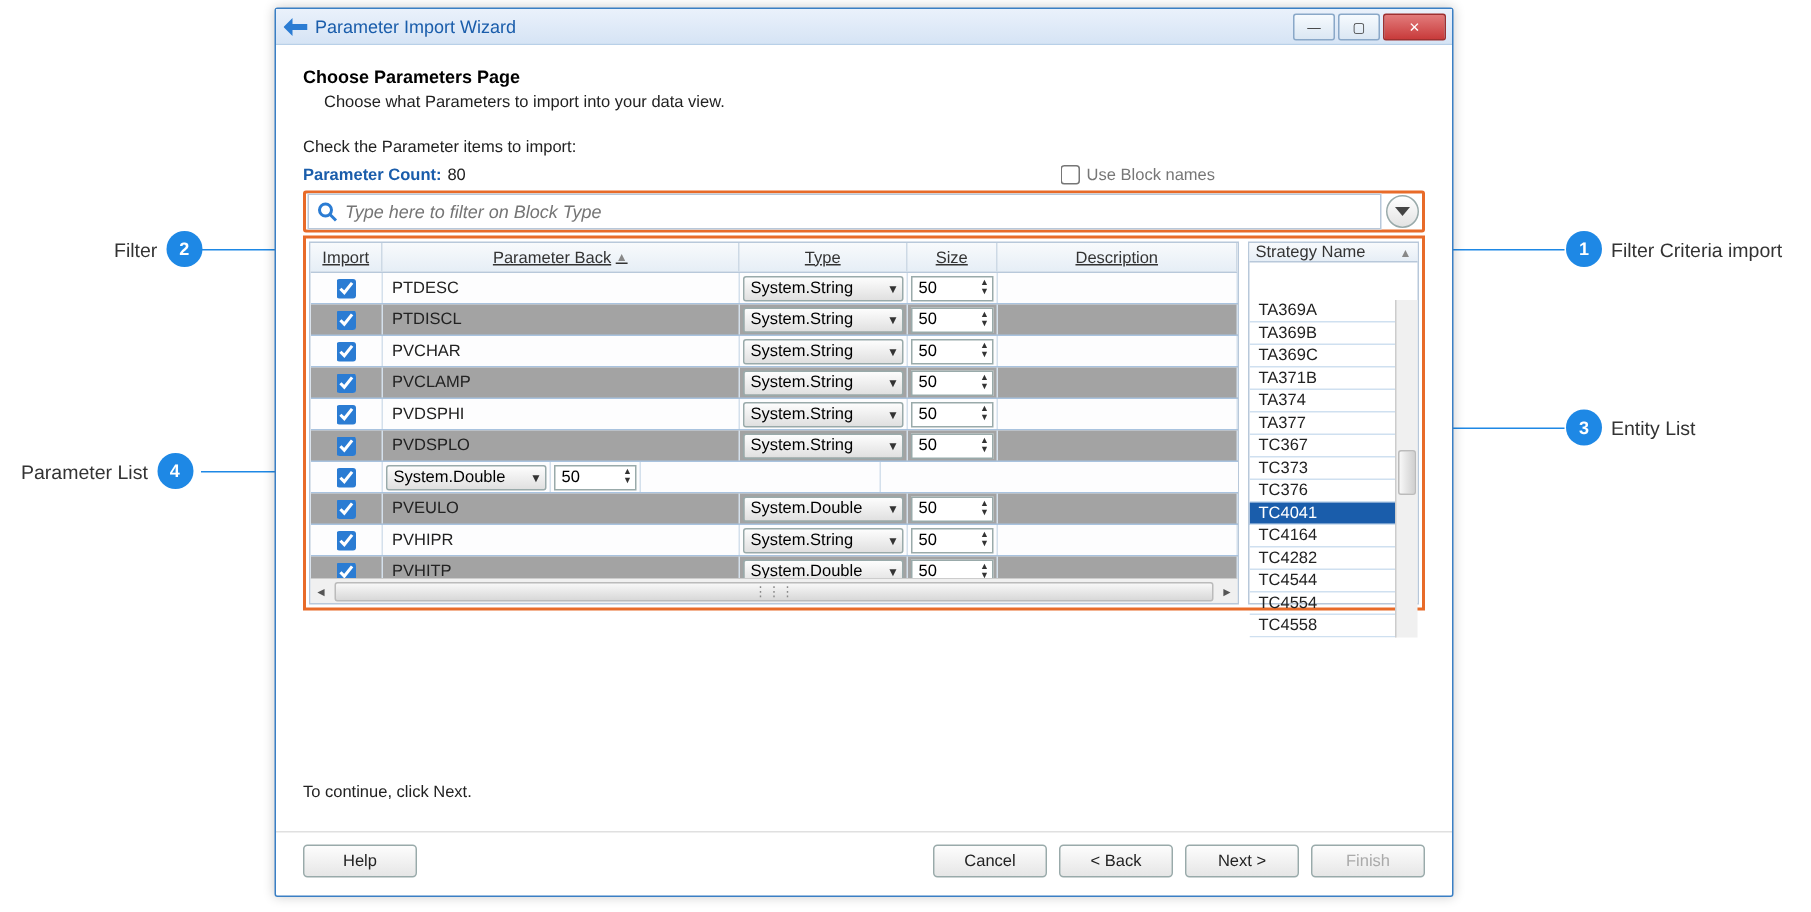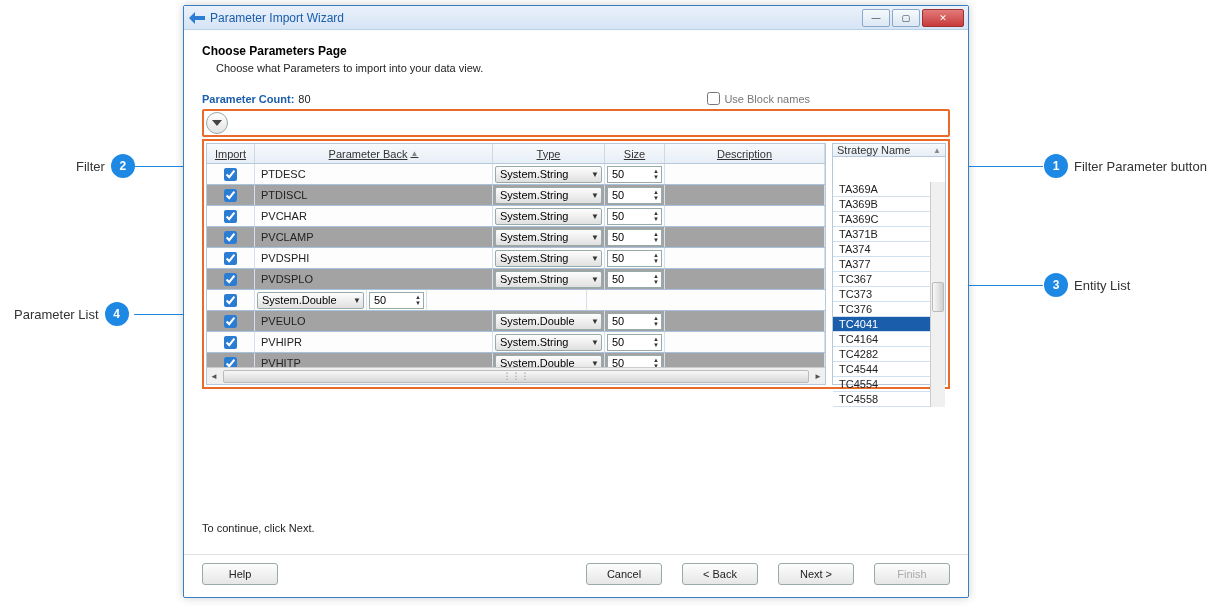--- a/index.html
+++ b/index.html
@@ -76,21 +76,21 @@
 .el-body { flex: 1; overflow-y: auto; }
 .el-row { height: 15px; border-bottom: 1px solid #cfe0f0; padding: 0 6px; display: flex; align-items: center; font-size: 11px; color: #222; cursor: pointer; }
 .el-row.selected { background: #1a5dab; color: #fff; }
 
 .el-scroll { width: 15px; background: #f0f0f0; border-left: 1px solid #ccc; position: relative; }
 .el-content { display: flex; flex: 1; margin-top: 25px; }
 .el-scroll .sthumb { position: absolute; left: 1px; right: 1px; top: 100px; height: 30px; background: linear-gradient(90deg,#f8f8f8,#d0d0d0); border: 1px solid #bbb; border-radius: 2px; }
 
 .continue-text { margin-top: auto; margin-bottom: 10px; color: #222; }
 
-.button-row { display: flex; gap: 20px; padding: 8px 18px 12px; border-top: 1px solid #e0e0e0; }
+.button-row { display: flex; gap: 8px; padding: 8px 18px 12px; border-top: 1px solid #e0e0e0; }
 .btn { min-width: 76px; height: 22px; border: 1px solid #9aa; border-radius: 3px; background: linear-gradient(#fdfdfd,#e6e6e6); display: flex; align-items: center; justify-content: center; font-size: 11px; color: #222; cursor: pointer; }
 .btn:disabled, .btn.disabled { color: #aaa; cursor: default; }
 .btn-row-spacer { flex: 1; }
 </style>
 </head>
 <body>
 
 <div class="callout" style="left:76px; top:154px;">
   <span>Filter</span>
   <span class="callout-badge">2</span>
@@ -98,21 +98,21 @@
 <div class="callout-line" style="left:134px; top:166px; width:58px;"></div>
 
 <div class="callout" style="left:14px; top:302px;">
   <span>Parameter List</span>
   <span class="callout-badge">4</span>
 </div>
 <div class="callout-line" style="left:134px; top:314px; width:58px;"></div>
 
 <div class="callout" style="left:1044px; top:154px;">
   <span class="callout-badge">1</span>
-  <span>Filter Parameter button</span>
+  <span>Filter Criteria import</span>
 </div>
 <div class="callout-line" style="left:845px; top:166px; width:198px;"></div>
 
 <div class="callout" style="left:1044px; top:273px;">
   <span class="callout-badge">3</span>
   <span>Entity List</span>
 </div>
 <div class="callout-line" style="left:920px; top:285px; width:123px;"></div>
 
 <div class="window">
@@ -131,31 +131,41 @@
     </div>
   </div>
 
   <div class="content">
 
     <div class="page-header">
       <div class="page-title">Choose Parameters Page</div>
       <div class="page-sub">Choose what Parameters to import into your data view.</div>
     </div>
 
+    <div class="instr">Check the Parameter items to import:</div>
 
     <div class="counter-row">
       <span class="counter-label">Parameter Count:</span>
       <span class="counter-val">80</span>
       <label class="blocknames">
         <input type="checkbox" style="">
         <span>Use Block names</span>
       </label>
     </div>
 
     <div class="filter-wrap">
+      <div class="filter-inner">
+        <span class="search-icon">
+          <svg width="14" height="14" viewBox="0 0 14 14">
+              <circle cx="6" cy="6" r="4" stroke="#2b7cd3" stroke-width="2" fill="none"></circle>
+              <line x1="9" y1="9" x2="13" y2="13" stroke="#2b7cd3" stroke-width="2"></line>
+            </svg>
+        </span>
+        <input class="filter-input" placeholder="Type here to filter on Block Type" style="">
+      </div>
       <div class="criteria-btn">
         <svg width="10" height="6" viewBox="0 0 10 6">
             <path d="M0 0 L5 6 L10 0" fill="#444"></path>
           </svg>
       </div>
     </div>
 
     <div class="main-area">
 
       <div class="param-table">

